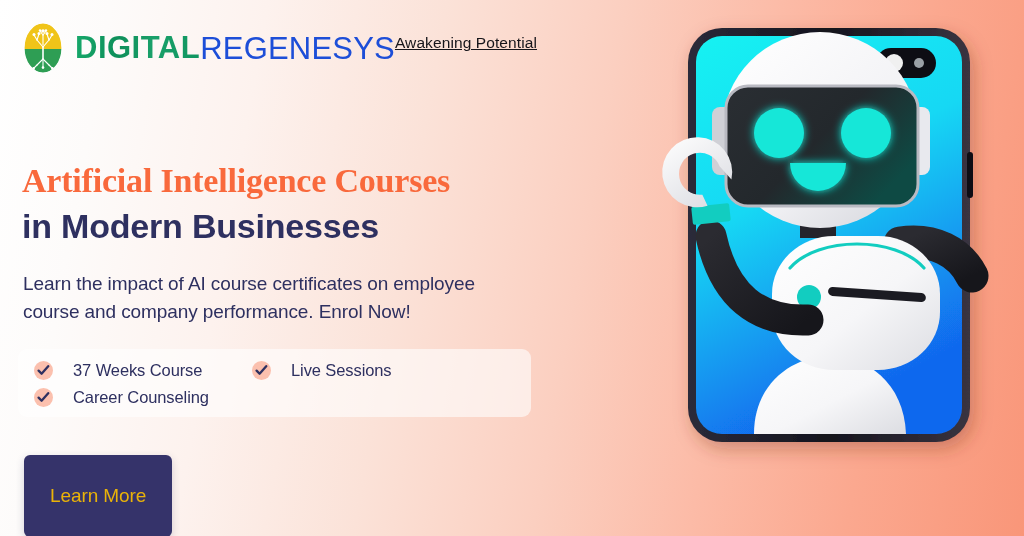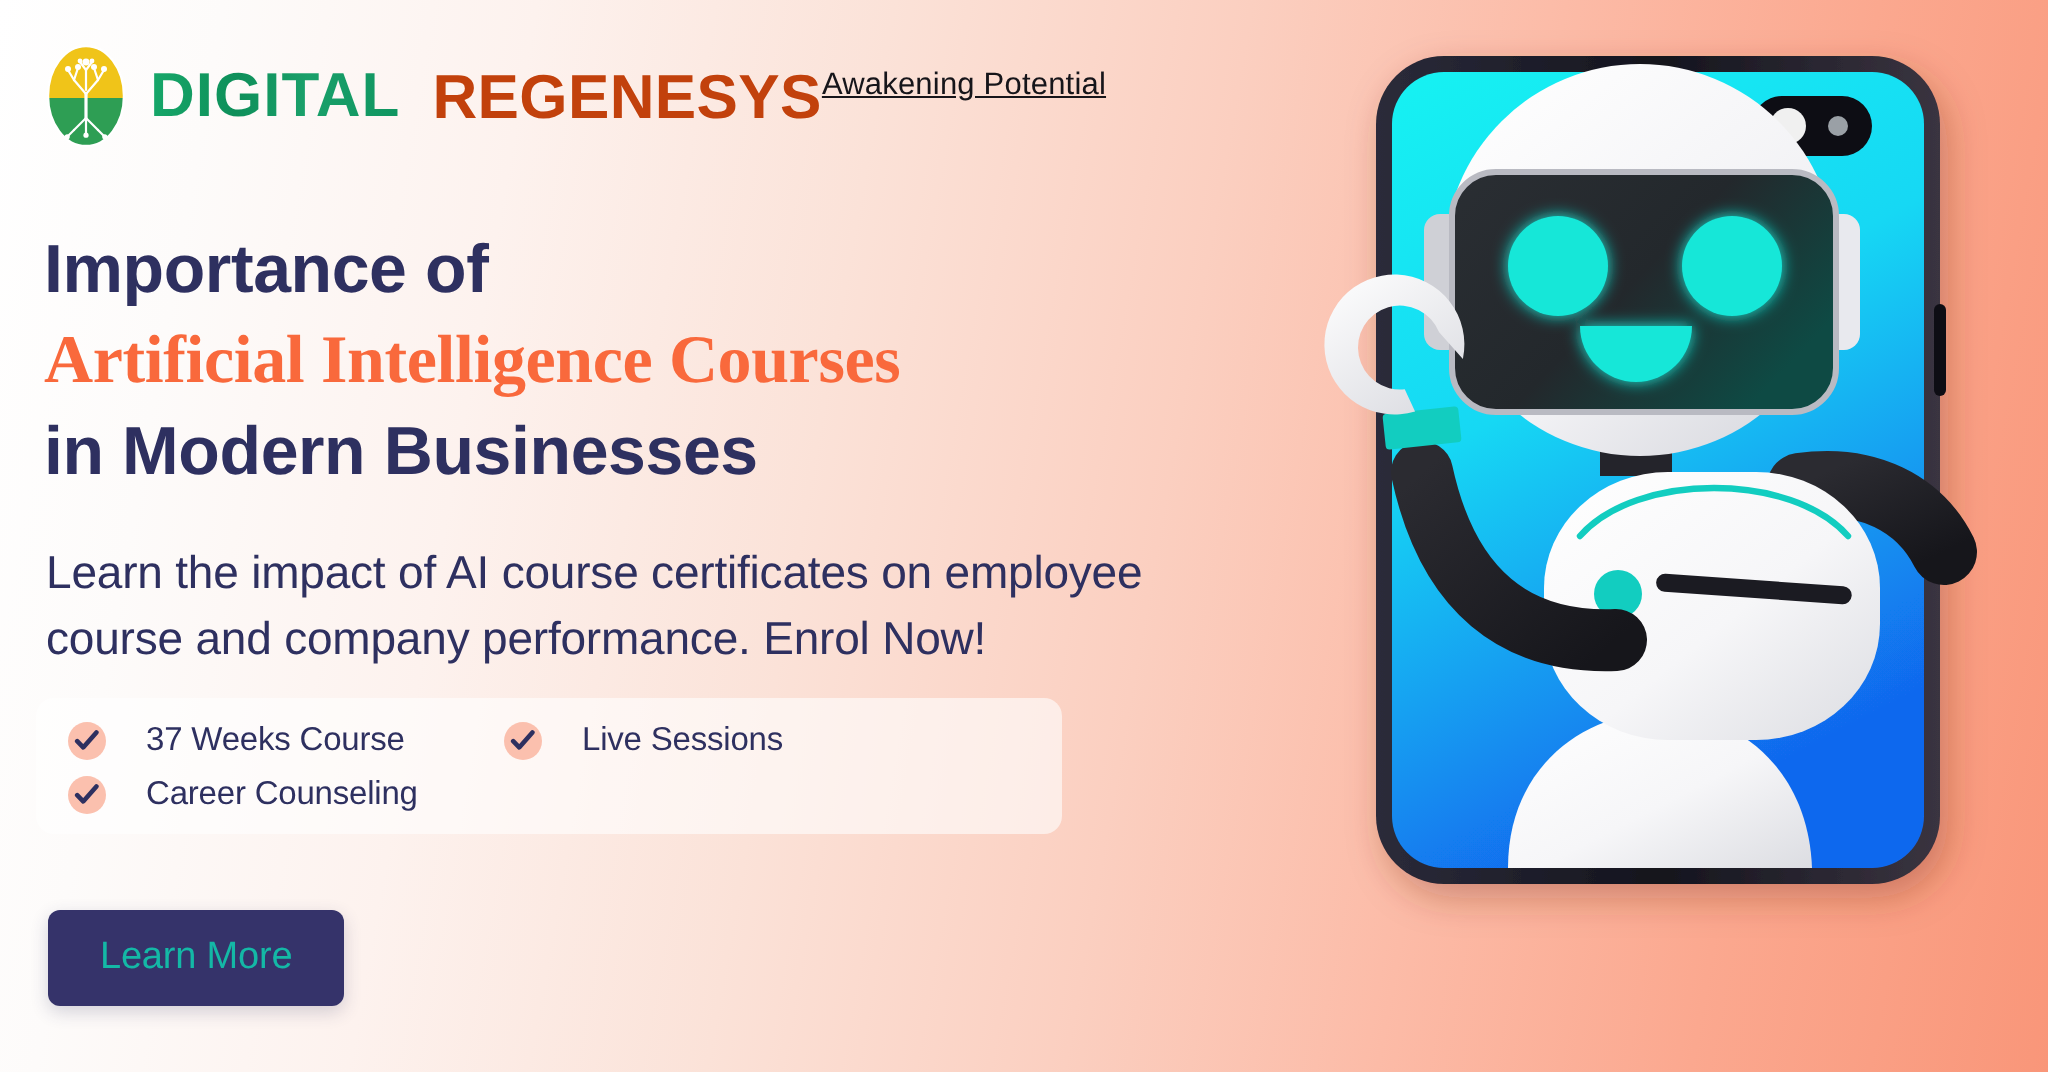--- a/index.html
+++ b/index.html
@@ -19,38 +19,38 @@
   .logo { position:absolute; left:20px; top:20px; display:flex; align-items:center; gap:9px; }
   .logo-mark { width:46px; height:56px; flex:0 0 auto; }
   .logo-text { display:flex; flex-direction:row; line-height:1;text-align:right; }
   .logo-digital {
     font-size:31px; font-weight:bold; letter-spacing:0.5px;
     color:#1e9e62;
     background:linear-gradient(95deg,#17a86a 0%,#0e8f5a 35%,#1aa06a 62%,#0f9560 100%);
     -webkit-background-clip:text; background-clip:text; -webkit-text-fill-color:transparent;
   }
   .logo-regenesys {
-    font-size:31px; font-weight:bold; letter-spacing:0.2px; color:#c2410c; margin-top:1px;margin-left:16px;
+    font-size:31px; font-weight:normal; letter-spacing:0.2px; color:#1d4ed8; margin-top:1px;
   }
   .logo-tagline {
     font-size:15.5px; font-weight:400; color:#16151a; margin-top:3px; letter-spacing:0.1px;text-decoration:underline;
   }
 
   
   .headline {
     position:absolute; left:22px; top:113px;
     font-size:34px; font-weight:bold; line-height:1.32;
     letter-spacing:-0.2px; color:#2e3060;
   }
   .headline .accent { color:#f9693c;font-family:Liberation Serif, serif; }
 
   
   .subtitle {
     position:absolute; left:23px; top:270px;
-    font-size:23px; line-height:1.45; color:#2e3060; letter-spacing:-0.1px;
+    font-size:19px; line-height:1.45; color:#2e3060; letter-spacing:-0.1px;
   }
 
   
   .features {
     position:absolute; left:18px; top:349px; width:513px; height:68px;
     background:rgba(255,255,255,0.60);
     border-radius:9px;
     padding:8px 0 0 16px;
     display:grid; grid-template-columns:218px auto; grid-auto-rows:27px;
     align-content:start;
@@ -60,23 +60,23 @@
     width:19px; height:19px; border-radius:50%;
     background:#fbc0ae; flex:0 0 auto;
     display:flex; align-items:center; justify-content:center;
   }
   .check-badge svg { display:block; }
   .feature-label { font-size:16.5px; color:#2e3060; letter-spacing:-0.1px; white-space:nowrap; }
 
   
   .cta {
     position:absolute; left:24px; top:455px;
-    background:#35336a; color:#14b8a6;
+    background:#35336a; color:#eab308;
     border:none; border-radius:6px;
-    padding:13px 26px; font-size:19px;
+    padding:30px 26px; font-size:19px;
     font-family:"Liberation Sans", sans-serif;
     cursor:pointer; letter-spacing:-0.1px;
     box-shadow:0 3px 9px rgba(46,48,96,0.20);
   }
 
   
   .artwork { position:absolute; right:0; top:0; width:420px; height:536px; }
   .artwork svg { display:block; }
 </style>
 </head>
@@ -136,21 +136,21 @@
       </svg>
     </div>
     <div class="logo-text">
       <span class="logo-digital">DIGITAL</span>
       <span class="logo-regenesys">REGENESYS</span>
       <span class="logo-tagline">Awakening Potential</span>
     </div>
   </div>
 
   <h1 class="headline">
-    <span>Importance of</span><br>
+    <br>
     <span class="accent">Artificial Intelligence Courses</span><br>
     <span>in Modern Businesses</span>
   </h1>
 
   <p class="subtitle">
     <span>Learn the impact of AI course certificates on employee</span><br>
     <span>course and company performance. Enrol Now!</span>
   </p>
 
   <div class="features">

